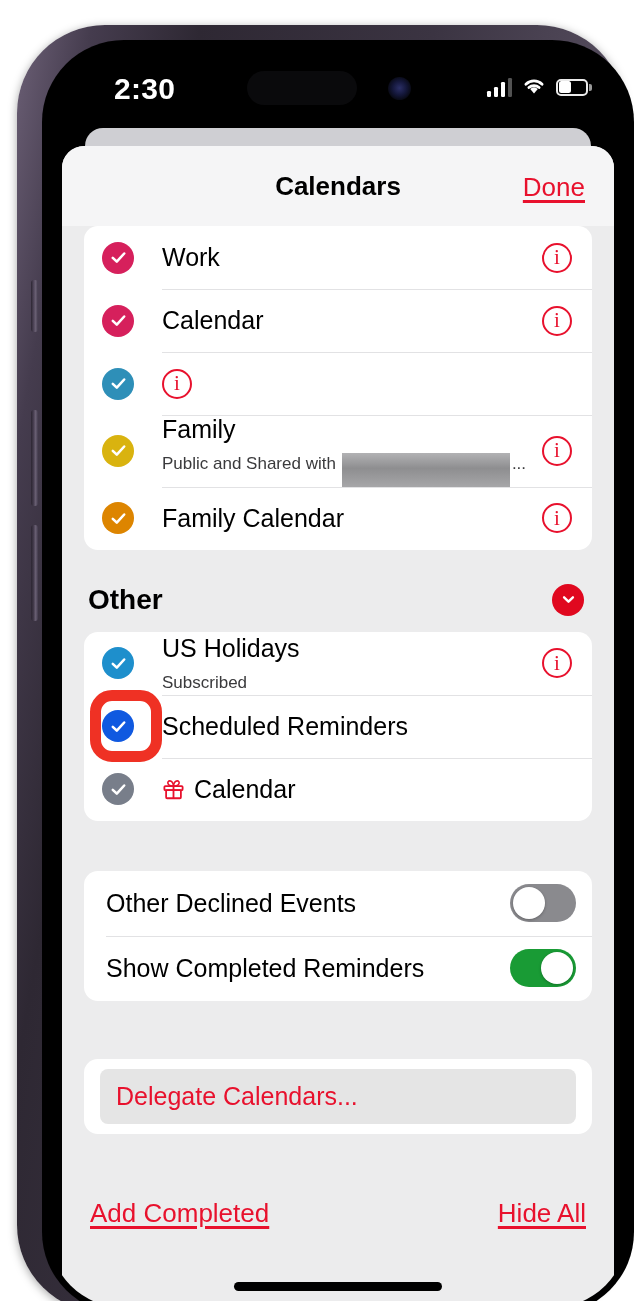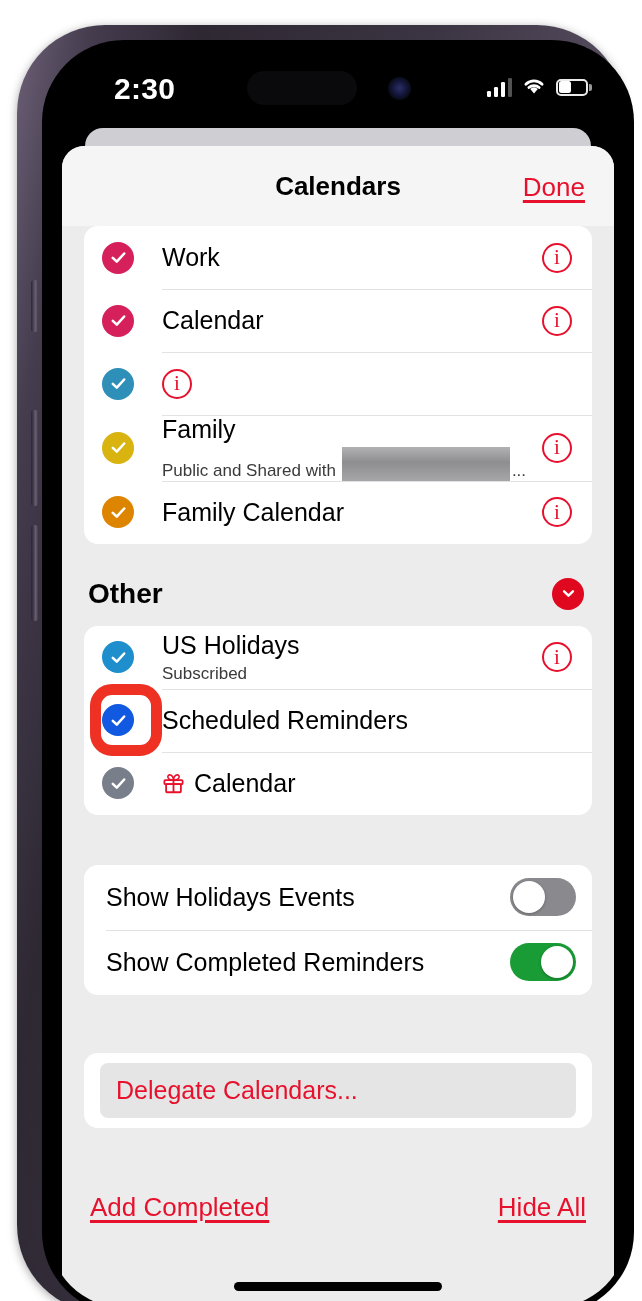--- a/index.html
+++ b/index.html
@@ -151,22 +151,22 @@
     flex: 0 0 32px;
     display: flex; align-items: center; justify-content: center;
     margin-right: 28px;
   }
   .check svg { width: 19px; height: 19px; display: block; }
 
   .row-text { flex: 1 1 auto; min-width: 0; }
   .row-title { font-size: 25px; color: #000; line-height: 1.15; }
   .row-sub {
     font-size: 17px; color: #3a3a3c; line-height: 1.25;
-    margin-top: 3px;
-    display: flex; align-items: flex-end; white-space: nowrap;
+    margin-top: 9px;
+    display: flex; align-items: flex-start; white-space: nowrap;
   }
   .redaction {
     display: inline-block;
     width: 168px; height: 34px;
     background: linear-gradient(180deg,#b2b2b4,#8e8e90 45%,#a6a6a8);
     margin: 0 2px 0 6px;
     vertical-align: middle;
     filter: blur(.6px);
   }
 
@@ -421,21 +421,21 @@
                     <path d="M12 8.4 C12 5.2 9.9 3 8.2 3 C6.6 3 5.8 4.2 6.2 5.6 C6.7 7.3 9.4 8.4 12 8.4 Z" stroke="#E8112D" stroke-width="1.7" fill="none"></path>
                     <path d="M12 8.4 C12 5.2 14.1 3 15.8 3 C17.4 3 18.2 4.2 17.8 5.6 C17.3 7.3 14.6 8.4 12 8.4 Z" stroke="#E8112D" stroke-width="1.7" fill="none"></path>
                   </svg></span><span>Calendar</span></div>
             </div>
             <div class="info-spacer"></div>
           </div>
         </div>
 
       <div class="card" id="settings-card" style="margin-top:50px;">
           <div class="row toggle-row">
-            <div class="toggle-label">Show Holidays Events</div>
+            <div class="toggle-label">Other Declined Events</div>
             <div class="switch off">
               <div class="knob"></div>
             </div>
           </div>
           <div class="row toggle-row">
             <div class="toggle-label">Show Completed Reminders</div>
             <div class="switch on">
               <div class="knob"></div>
             </div>
           </div>

